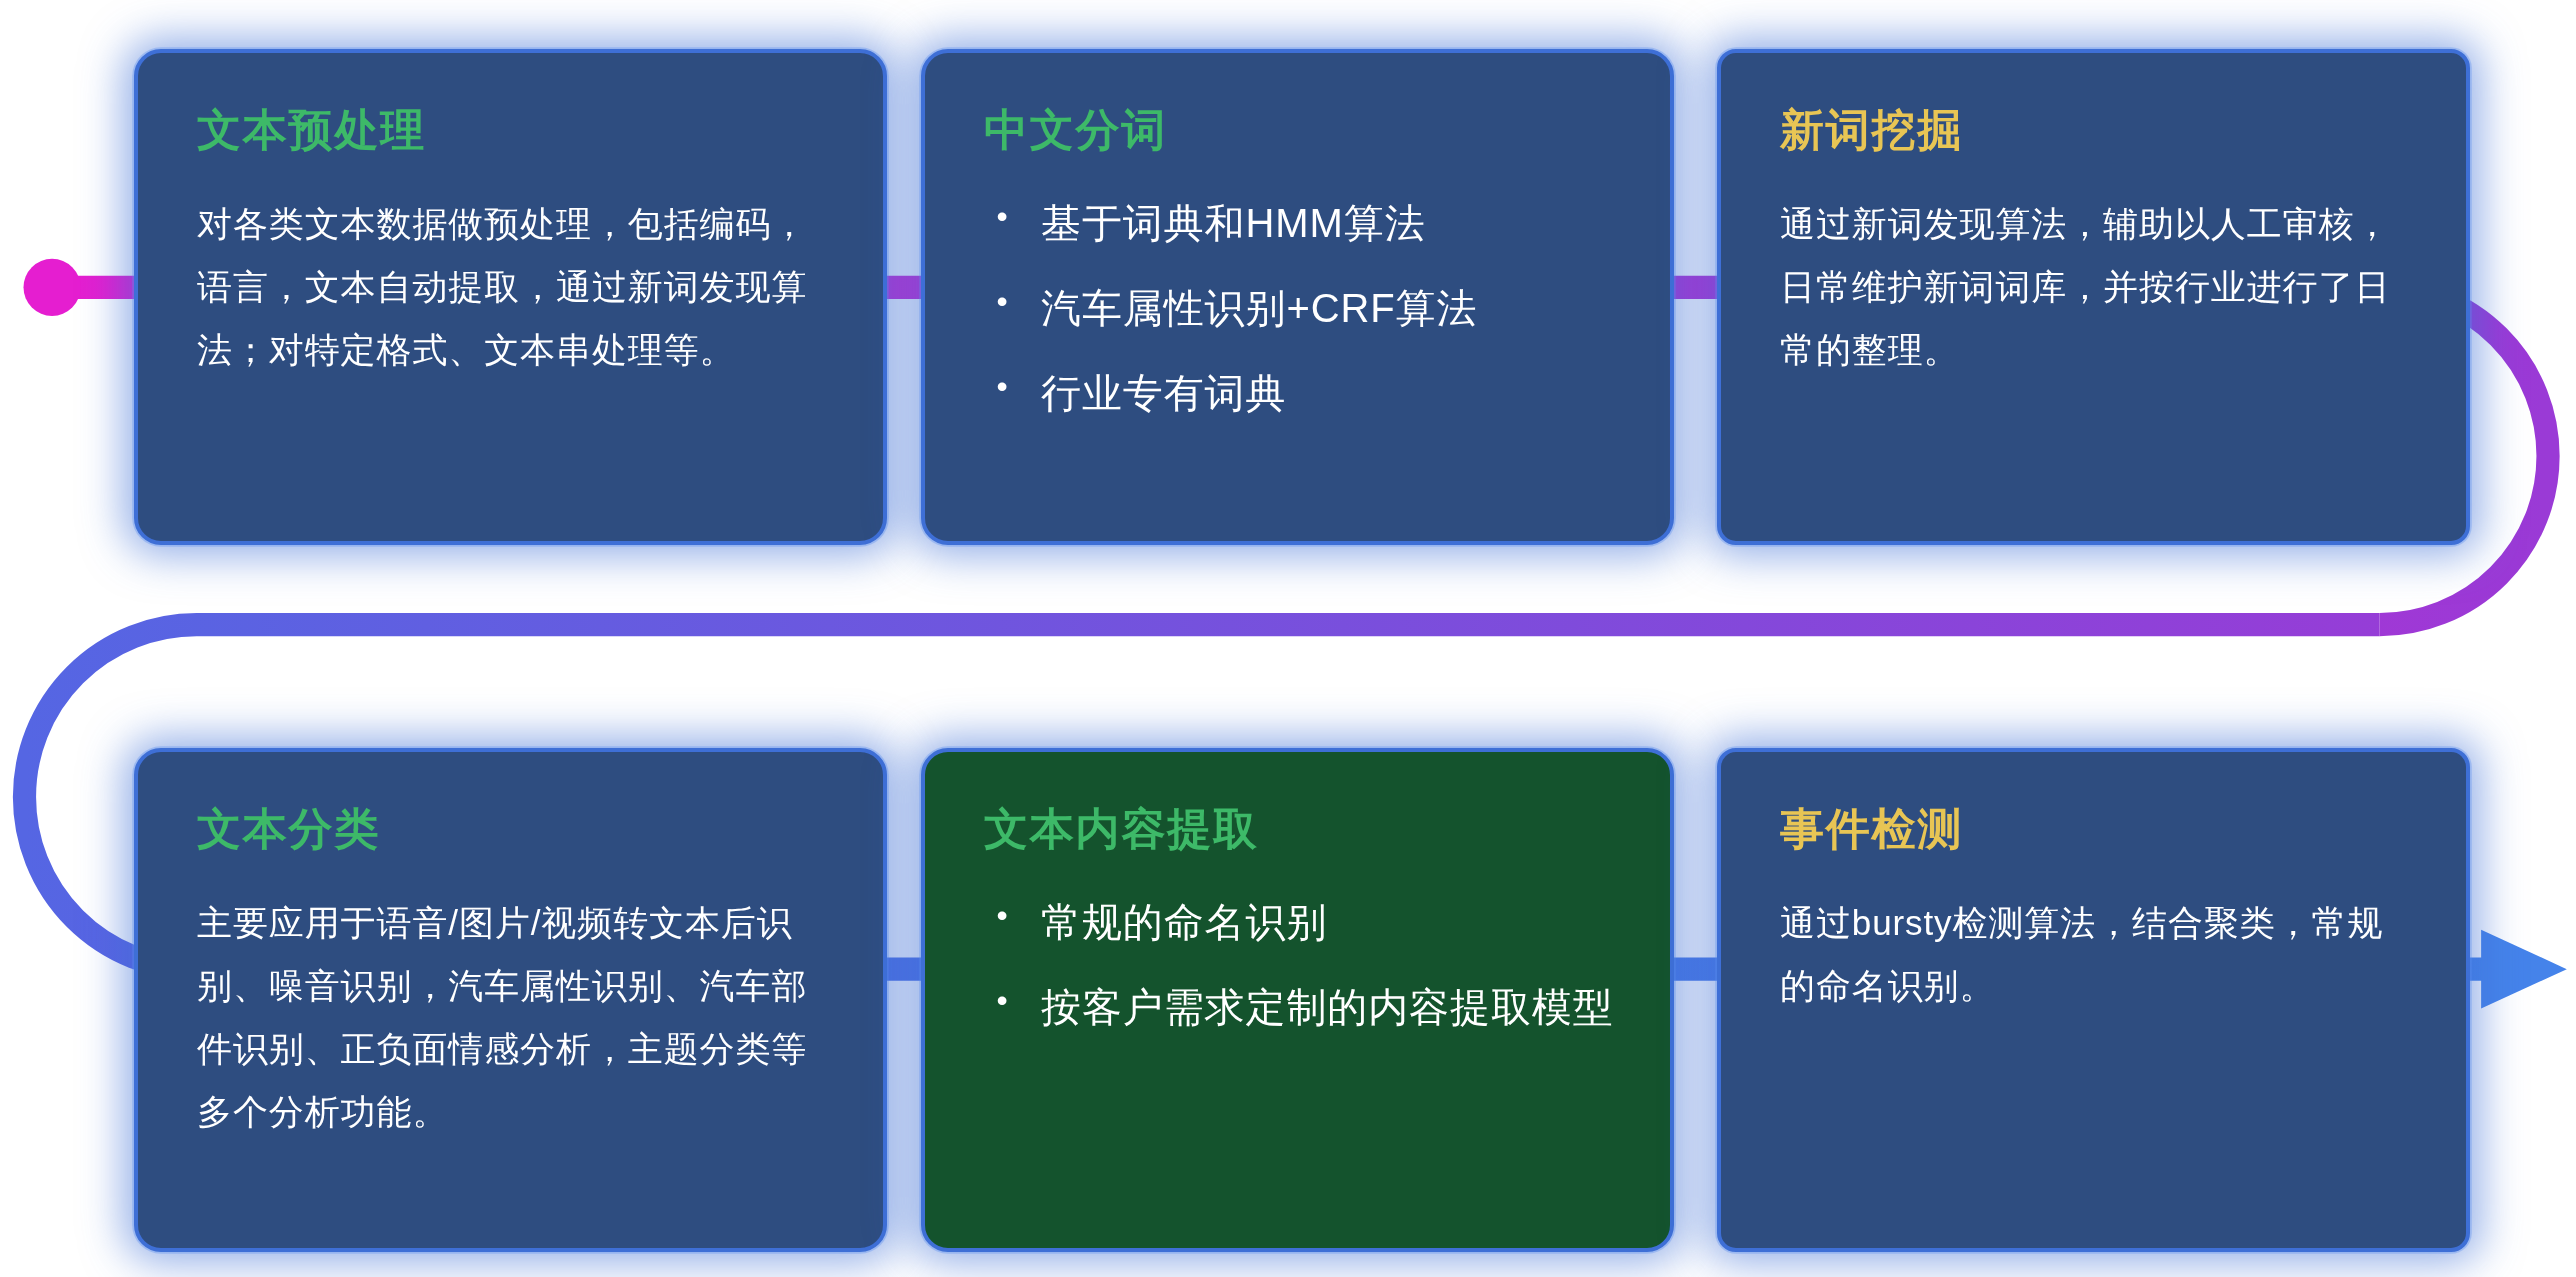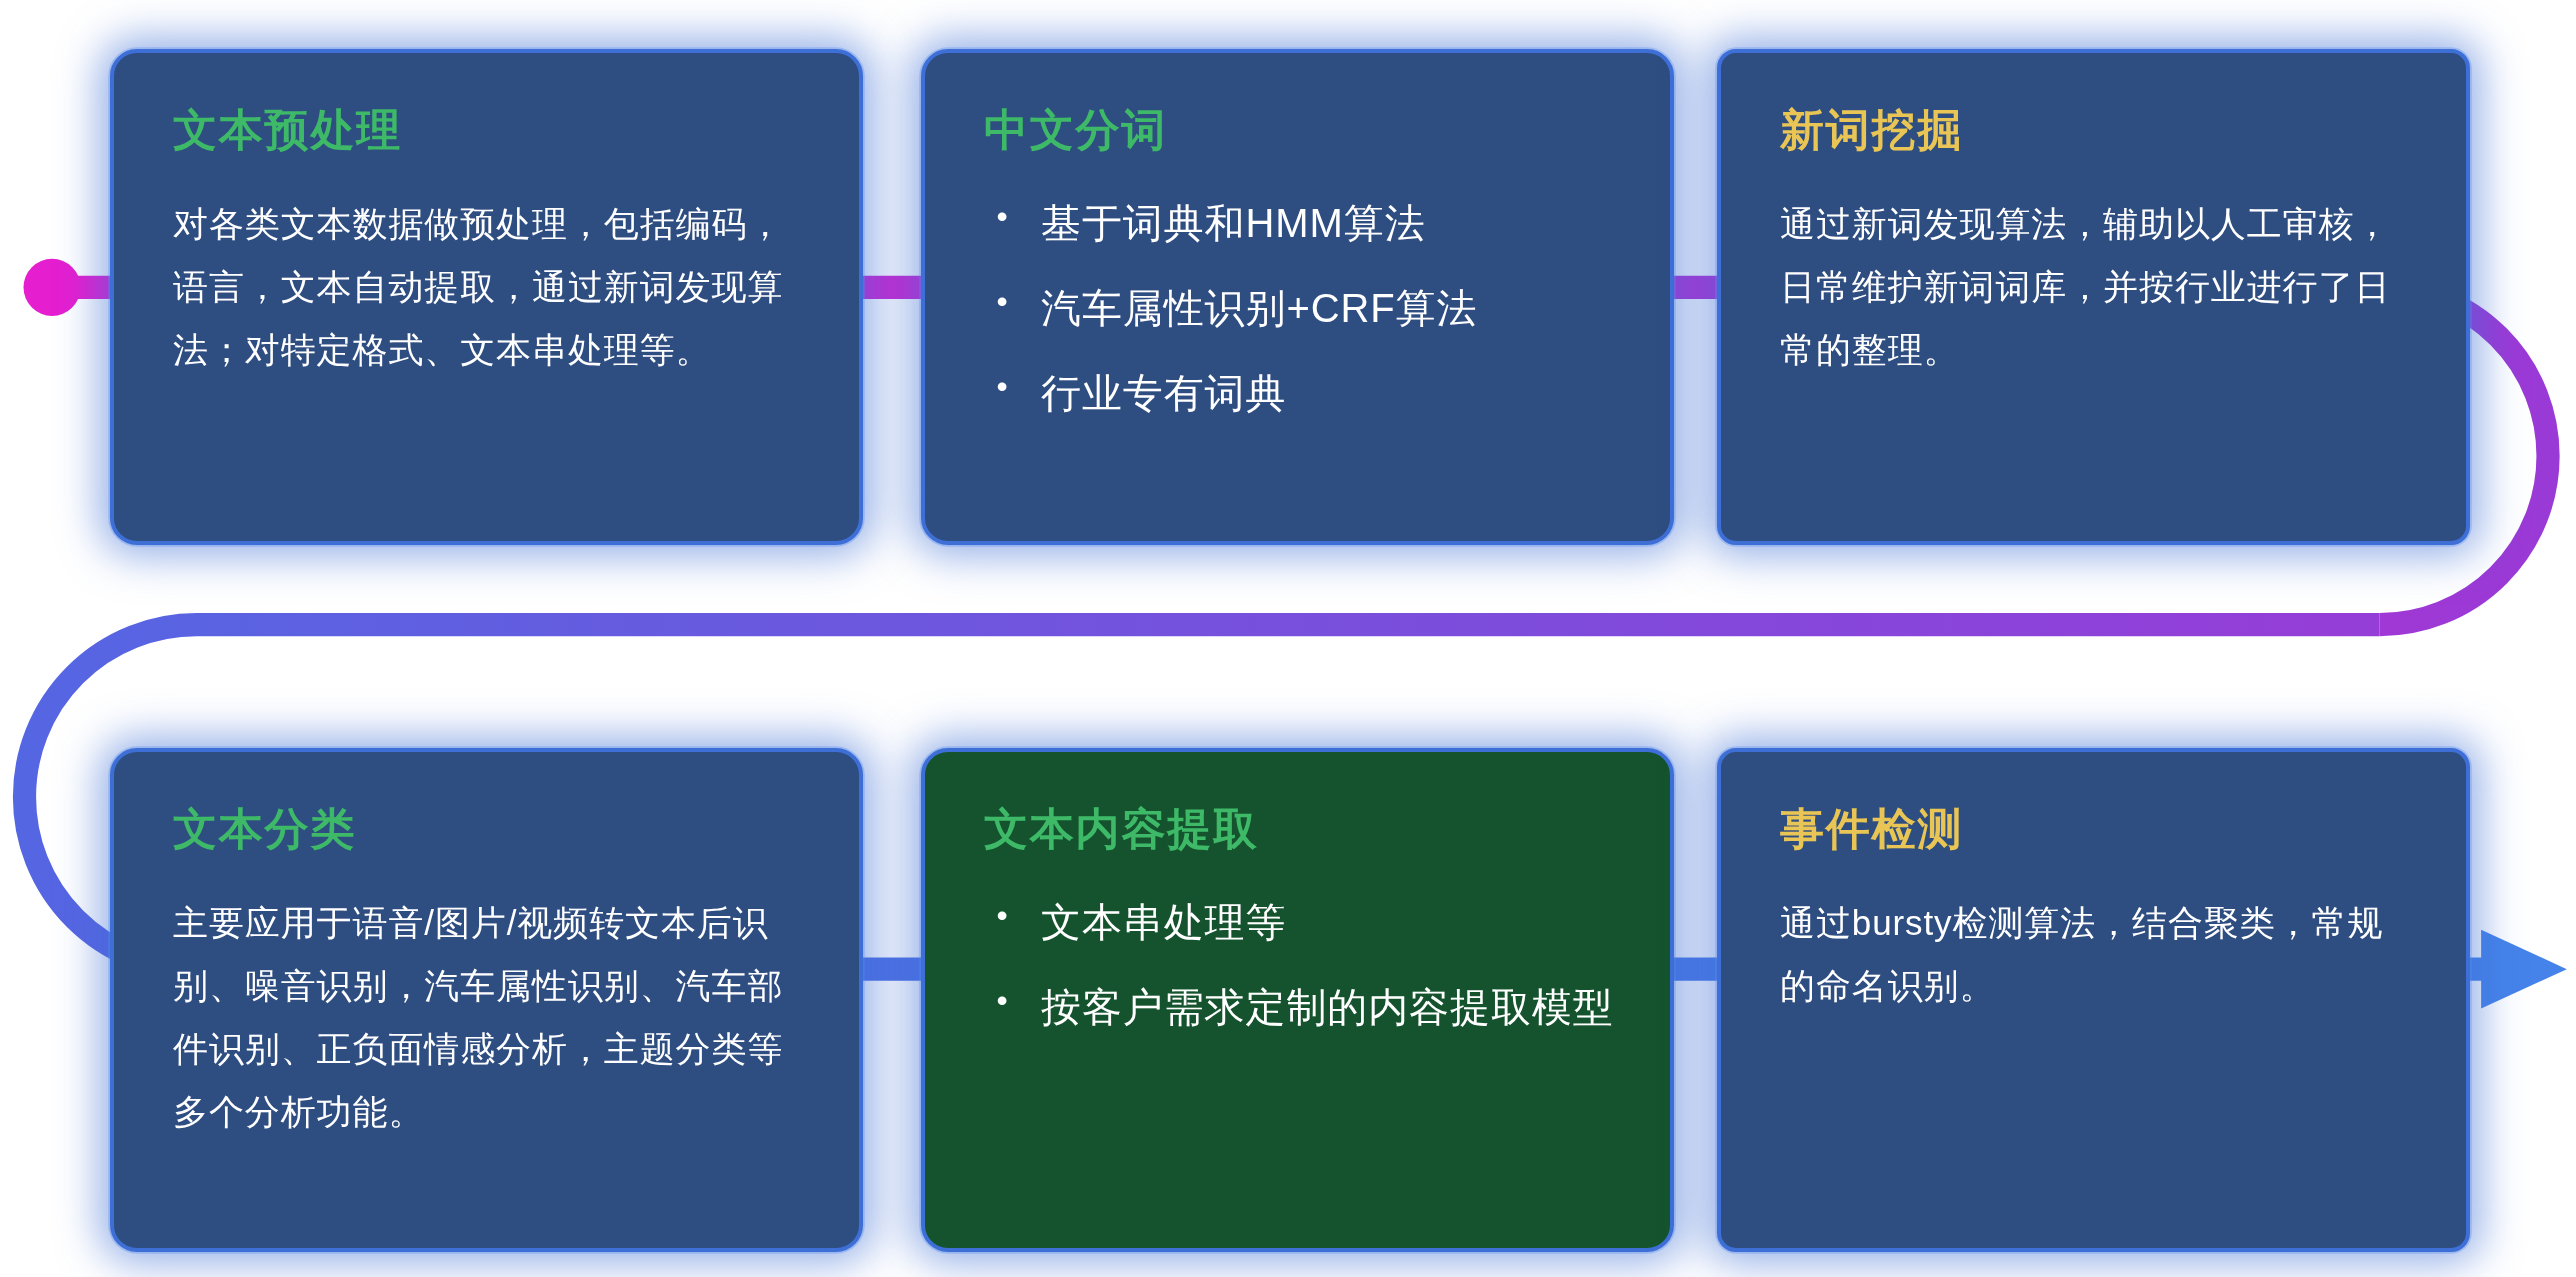--- a/index.html
+++ b/index.html
@@ -23,21 +23,21 @@
     box-sizing: border-box;
     background: #2e4d80;
     border: 4.5px solid #3e6fd6;
     border-radius: 27px;
     padding: 41px 52px 36px 59px;
     box-shadow: 0 0 0 1.8px rgba(92,142,240,0.35), 0 0 41px 10.7px rgba(62,111,214,0.55);
     z-index: 1;
   }
   .card.r1 { top: 49px;  height: 496px; }
   .card.r2 { top: 748px; height: 504px; }
-  .card.c1 { left: 110px; }
+  .card.c1 { left: 134px; }
   .card.c2 { left: 921px; }
   .card.c3 { left: 1717px; border-radius: 19px; }
   .card-title {
     font-size: 44px;
     font-weight: bold;
     letter-spacing: 1.8px;
     margin: 7.1px 0 32px 0;
   }
   .card-body {
     font-size: 35px;
@@ -114,21 +114,21 @@
   </div>
 
   <div class="card r2 c1" style="background-color: rgb(46, 77, 128); border-color: rgb(62, 111, 214);">
     <div class="card-title" style="color: rgb(61, 185, 104);">文本分类</div>
     <div class="card-body" style="color: rgb(255, 255, 255);">主要应用于语音/图片/视频转文本后识别、噪音识别，汽车属性识别、汽车部件识别、正负面情感分析，主题分类等多个分析功能。</div>
   </div>
 
   <div class="card r2 c2" style="background-color: #14532d; border-color: rgb(62, 111, 214);">
     <div class="card-title" style="color: rgb(61, 185, 104);">文本内容提取</div>
     <ul class="bullet-list">
-      <li>文本串处理等</li>
+      <li>常规的命名识别</li>
       <li>按客户需求定制的内容提取模型</li>
     </ul>
   </div>
 
   <div class="card r2 c3" style="background-color: rgb(46, 77, 128); border-color: rgb(62, 111, 214);">
     <div class="card-title" style="color: rgb(232, 197, 84);">事件检测</div>
     <div class="card-body" style="color: rgb(255, 255, 255);">通过bursty检测算法，结合聚类，常规的命名识别。</div>
   </div>
 
 </div>

